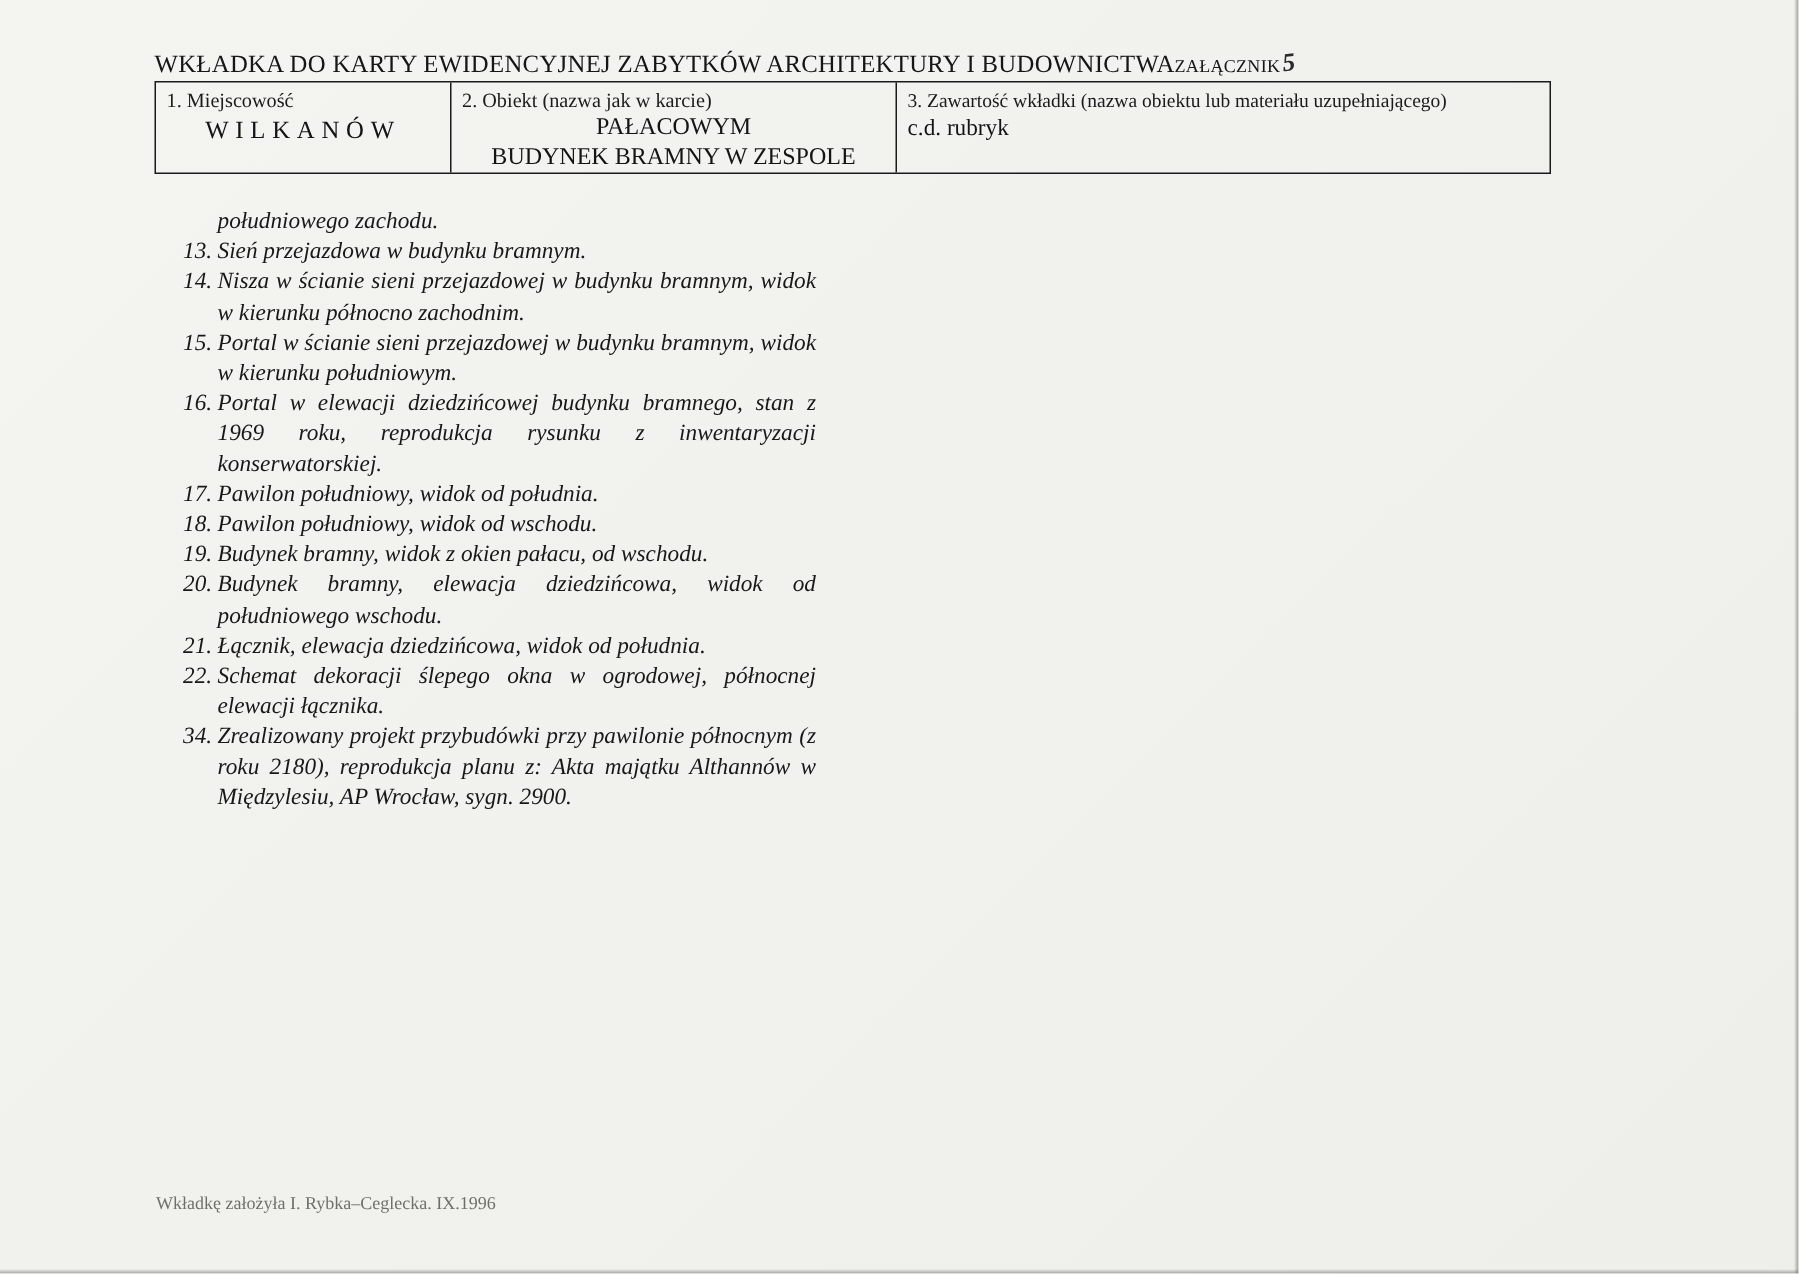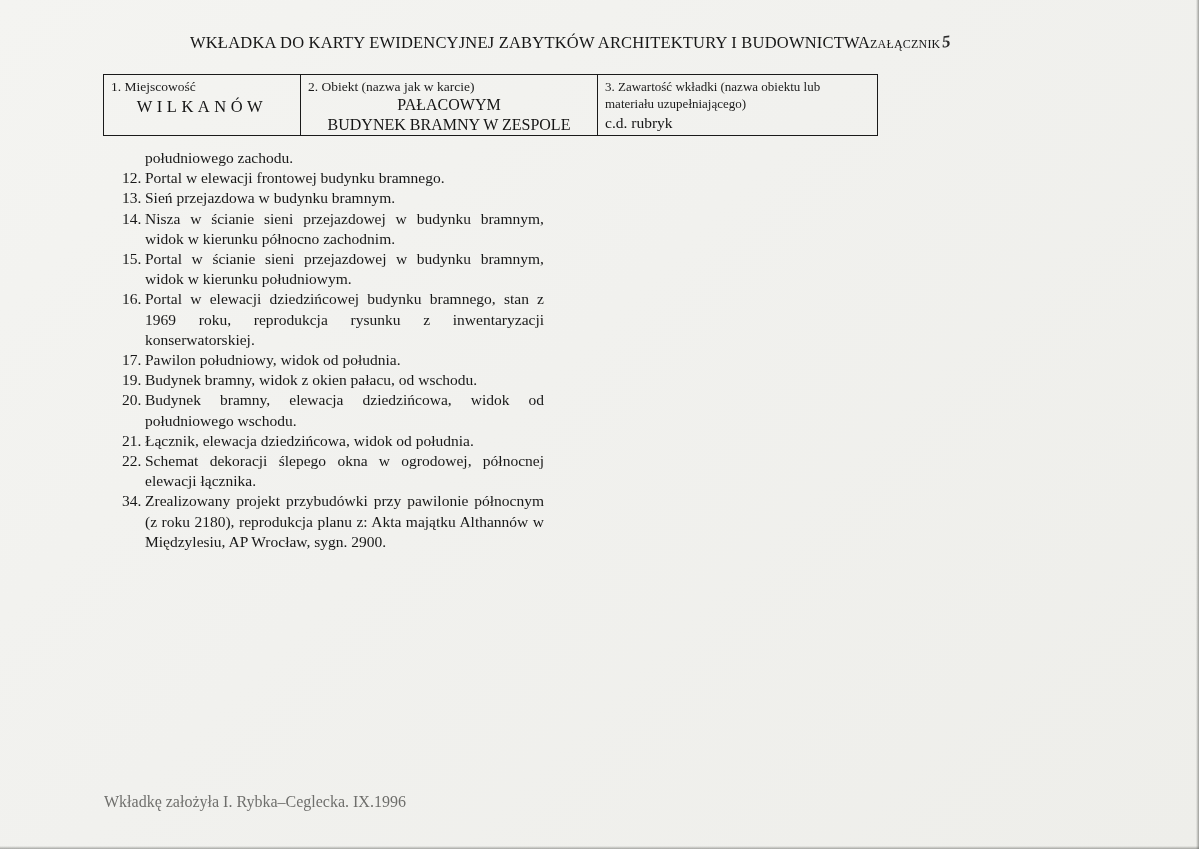--- a/index.html
+++ b/index.html
@@ -36,21 +36,21 @@
   }
 
   
   .header-row {
     position: absolute;
     left: 103px;
     top: 33px;
     width: 934px;
     display: flex;
     align-items: baseline;
-    justify-content: center;
+    justify-content: flex-start;
   }
   .header-title {
     font-size: 16.5px;
     letter-spacing: 0.2px;
     white-space: nowrap;
     color: #161616;
   }
   .header-annex {
     display: flex;
     align-items: baseline;
@@ -69,22 +69,22 @@
     margin-left: 1px;
     transform: translateY(-1px) rotate(-6deg);
     display: inline-block;
     color: #2b2b2b;
   }
 
   
   .id-table {
     position: absolute;
     left: 103px;
-    top: 74px;
-    width: 775px;
+    top: 54px;
+    width: 931px;
     height: 62px;
     border: 1.4px solid #1a1a1a;
     box-sizing: border-box;
     display: flex;
     background: transparent;
   }
   .id-cell {
     box-sizing: border-box;
     padding: 3px 7px 0 7px;
     position: relative;
@@ -123,22 +123,23 @@
     font-size: 15.5px;
     line-height: 20px;
     margin-top: 1px;
     color: #141414;
   }
 
   
   .content-block {
     position: absolute;
     left: 122px;
-    top: 148px;
+    top: 138px;
     width: 422px;
+    font-style: italic;
   }
   .cont-line {
     font-size: 15.5px;
     line-height: 20.2px;
     padding-left: 23px;
     color: #181818;
   }
   .list-item {
     display: flex;
     font-size: 15.5px;
@@ -157,21 +158,21 @@
     text-justify: inter-word;
     hyphens: none;
   }
   .item-text.nojustify { text-align: left; }
 
   
   .footer-note {
     position: absolute;
     left: 104px;
     top: 793px;
-    font-size: 16px;
+    font-size: 12px;
     line-height: 18px;
     color: #5d5d5a;
     white-space: nowrap;
     
     opacity: 0.88;
     font-family: Liberation Serif, serif;
   }
 </style>
 </head>
 <body>
@@ -203,44 +204,44 @@
       <div class="cell-label-small">3. Zawartość wkładki (nazwa obiektu lub materiału uzupełniającego)</div>
       <div class="cell-value-plain">c.d. rubryk</div>
     </div>
 
   </div>
 
   <div class="content-block">
     <div class="cont-line">południowego zachodu.</div>
     <div id="items-host">
         <div class="list-item">
-          <span class="item-num">12.</span>
-          <span class="item-text nojustify">Portal w elewacji frontowej budynku bramnego.</span>
-        </div>
-        <div class="list-item">
           <span class="item-num">13.</span>
           <span class="item-text nojustify">Sień przejazdowa w budynku bramnym.</span>
         </div>
         <div class="list-item">
           <span class="item-num">14.</span>
           <span class="item-text">Nisza w ścianie sieni przejazdowej w budynku bramnym, widok w kierunku północno zachodnim.</span>
         </div>
         <div class="list-item">
           <span class="item-num">15.</span>
           <span class="item-text">Portal w ścianie sieni przejazdowej w budynku bramnym, widok w kierunku południowym.</span>
         </div>
         <div class="list-item">
           <span class="item-num">16.</span>
           <span class="item-text">Portal w elewacji dziedzińcowej budynku bramnego, stan z 1969 roku, reprodukcja rysunku z inwentaryzacji konserwatorskiej.</span>
         </div>
         <div class="list-item">
           <span class="item-num">17.</span>
           <span class="item-text nojustify">Pawilon południowy, widok od południa.</span>
         </div>
         <div class="list-item">
+          <span class="item-num">18.</span>
+          <span class="item-text nojustify">Pawilon południowy, widok od wschodu.</span>
+        </div>
+        <div class="list-item">
           <span class="item-num">19.</span>
           <span class="item-text nojustify">Budynek bramny, widok z okien pałacu, od wschodu.</span>
         </div>
         <div class="list-item">
           <span class="item-num">20.</span>
           <span class="item-text">Budynek bramny, elewacja dziedzińcowa, widok od południowego wschodu.</span>
         </div>
         <div class="list-item">
           <span class="item-num">21.</span>
           <span class="item-text nojustify">Łącznik, elewacja dziedzińcowa, widok od południa.</span>

